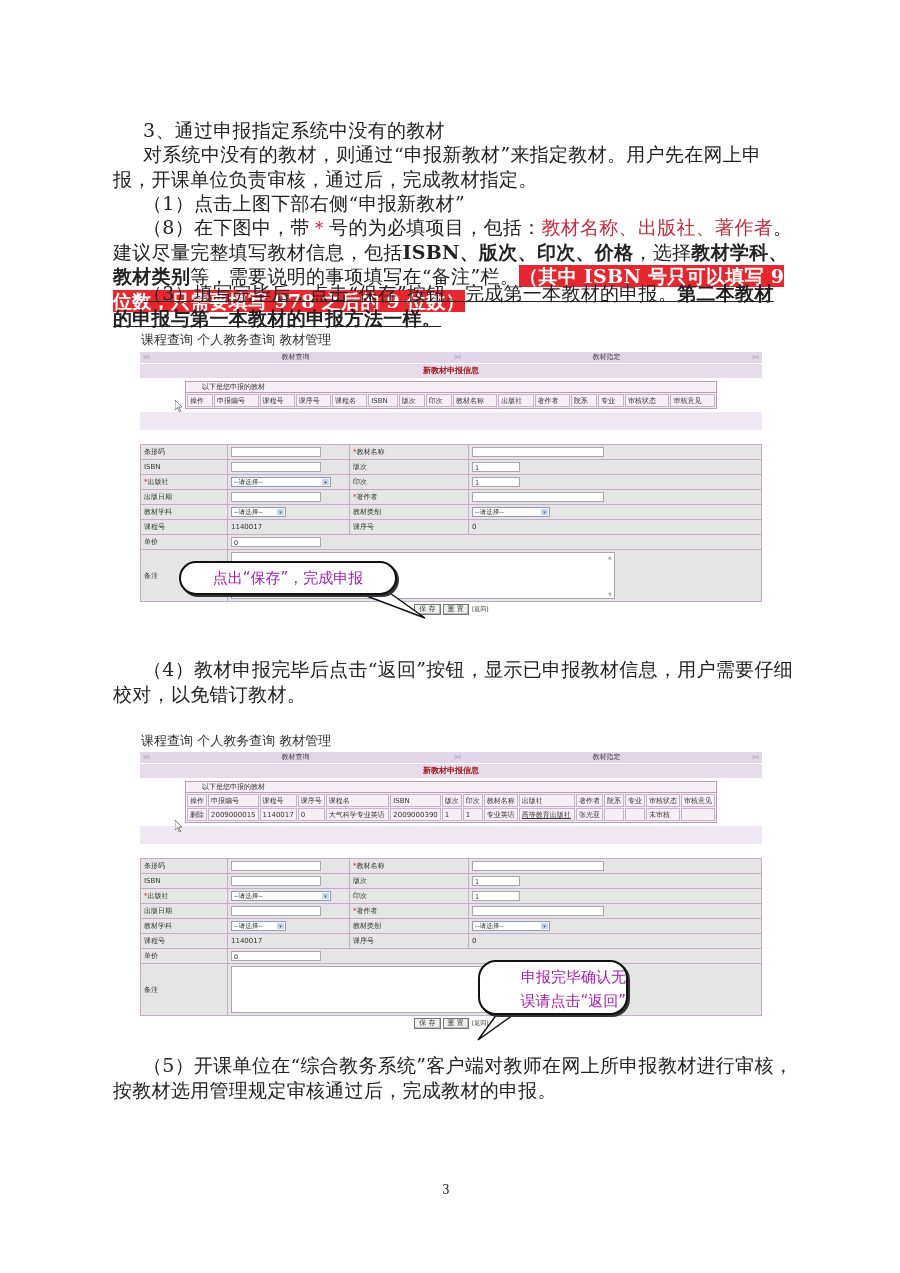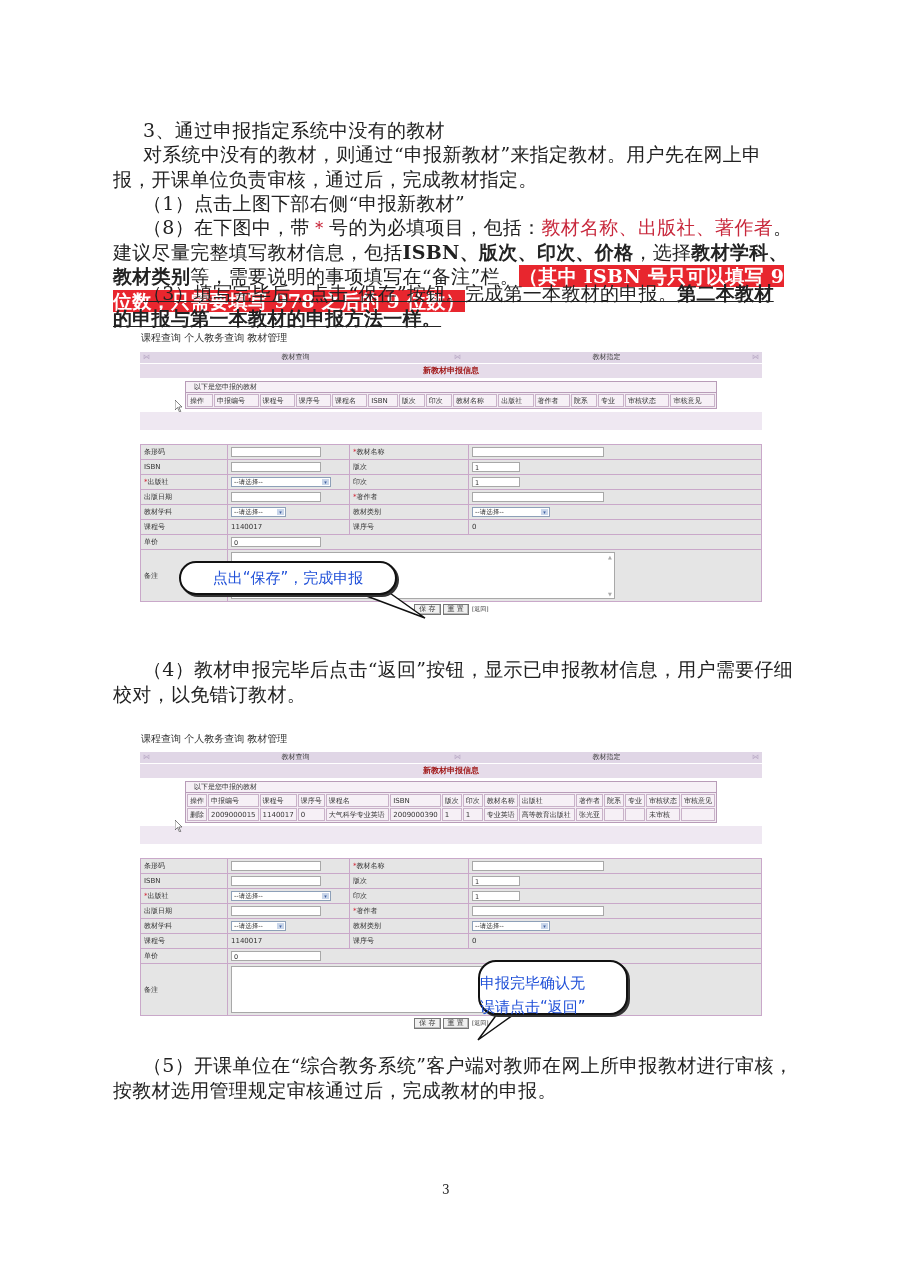--- a/index.html
+++ b/index.html
@@ -2,48 +2,48 @@
 <html><head>
 <meta charset="utf-8">
 <style>
   html,body{margin:0;padding:0;background:#fff;}
   body{width:900px;height:1273px;position:relative;overflow:hidden;font-family:"DejaVu Serif","Liberation Serif",serif;color:#222;}
   .para{position:absolute;left:113px;width:680px;font-size:19px;line-height:24.5px;letter-spacing:0.3px;}
   .indent{text-indent:30px;}
   .red{color:#c8283c;}
   .bold{font-weight:bold;}
   .hl{background:#e8262e;color:#ffffff;margin-top:32px;}
-  .crumb{position:absolute;font-family:"DejaVu Sans",sans-serif;font-size:10px;color:#333;}
+  .crumb{position:absolute;font-family:"DejaVu Sans",sans-serif;font-size:13px;color:#333;}
   .shot{position:absolute;left:140px;width:622px;font-family:"DejaVu Sans",sans-serif;font-size:7px;color:#333;}
   .tabbar{height:11px;background:#e0d6e6;display:flex;border-bottom:1px solid #fff;}
   .tab{flex:1;position:relative;text-align:center;line-height:11px;color:#444;}
   .tab .pin{position:absolute;left:3px;top:0;color:#b8a8c4;font-size:7px;}
   .tab .pin.r{left:auto;right:3px;}
   .titlebar{height:14px;background:#e6dcea;text-align:center;line-height:14px;color:#a01818;font-weight:bold;font-size:8px;}
   .listwrap{background:#fff;position:relative;padding:3px 0 3px 45px;}
   .listbox{border:1px solid #b89cb8;width:530px;background:#f3ecf3;}
-  .listcap{height:10px;line-height:10px;padding-left:8px;border-bottom:1px solid #b89cb8;background:#f6f0f6;}
+  .listcap{height:10px;line-height:10px;padding-left:16px;border-bottom:1px solid #b89cb8;background:#f6f0f6;}
   .lt{border-collapse:separate;border-spacing:1px;width:100%;}
   .lt td{border:1px solid #c9b2c9;background:#f6f0f6;height:11px;padding:0 2px;white-space:nowrap;font-size:7px;}
   .cursor{position:absolute;left:35px;width:8px;height:12px;}
   .band{height:18px;background:#efe8f2;}
   .form{border-collapse:separate;border-spacing:1px;width:622px;margin-top:14px;background:#c9a8c9;}
   .form td{background:#e5e5e5;height:14px;padding:0 3px;font-size:7px;}
   .form td.lbl{width:80px;}
   .form td.lbl2{width:115px;}
   .star{color:#d02030;}
   .inp{display:inline-block;height:10px;border:1px solid #a8a8a8;background:#fff;vertical-align:middle;font-size:6.5px;line-height:10px;padding-left:2px;box-sizing:border-box;}
   .sel{display:inline-flex;align-items:center;height:10px;border:1px solid #8ea0b8;background:#fff;font-size:6.5px;box-sizing:border-box;padding-left:2px;position:relative;}
   .sel .arrow{position:absolute;right:1px;top:1px;width:7px;height:6px;background:#c9d6ea;color:#4060a0;font-size:5px;line-height:6px;text-align:center;}
   .ta{height:45px;border:1px solid #a8a8a8;background:#fff;position:relative;margin:2px 0;}
   .ta .sb{position:absolute;right:1px;width:6px;height:6px;color:#aaa;font-size:5px;line-height:6px;text-align:center;}
   .btns{text-align:center;margin-top:2px;height:12px;}
   .btn{display:inline-block;border:1px solid #777;background:#f0f0f0;height:9px;line-height:9px;padding:0 4px;font-size:7px;margin:0 1px;box-shadow:inset -1px -1px 0 #bbb;}
   .lnk{font-size:6px;color:#333;}
-  .bubble{position:absolute;background:#fff;border:2px solid #111;border-radius:18px;color:#1d4ed8;font-family:"DejaVu Sans",sans-serif;box-shadow:2px 2px 0 #333;}
+  .bubble{position:absolute;background:#fff;border:2px solid #111;border-radius:18px;color:#a21caf;font-family:"DejaVu Sans",sans-serif;box-shadow:2px 2px 0 #333;}
   .pageno{position:absolute;left:442px;top:1183px;font-size:12px;font-family:"DejaVu Serif",serif;}
 </style>
 </head>
 <body>
 
 <div class="para indent" style="top:118px;">3、通过申报指定系统中没有的教材</div>
 <div class="para indent" style="top:142px;">对系统中没有的教材，则通过“申报新教材”来指定教材。用户先在网上申报，开课单位负责审核，通过后，完成教材指定。</div>
 <div class="para indent" style="top:191px;">（1）点击上图下部右侧“申报新教材”</div>
 <div class="para indent" style="top:215px;"><span>（8）在下图中，带</span><span class="red">＊</span><span>号的为必填项目，包括：</span><span class="red">教材名称、出版社、著作者</span><span>。建议尽量完整填写教材信息，包括</span><span class="bold">ISBN、版次、印次、价格</span><span>，选择</span><span class="bold">教材学科、教材类别</span><span>等，需要说明的事项填写在“备注”栏。</span><span class="hl bold">（其中 ISBN 号只可以填写 9 位数，只需要填写 978 之后的 9 位数）</span></div>
 <div class="para indent" style="top:281px;text-decoration:underline;"><span>（3）填写完毕后，点击“保存”按钮。完成第一本教材的申报。</span><span class="bold">第二本教材的申报与第一本教材的申报方法一样。</span></div>
@@ -211,21 +211,21 @@
         <tr>
           <td>删除</td>
           <td>2009000015</td>
           <td>1140017</td>
           <td>0</td>
           <td style="width:60px;">大气科学专业英语</td>
           <td>2009000390</td>
           <td>1</td>
           <td>1</td>
           <td>专业英语</td>
-          <td style="width:52px;">高等教育出版社</td>
+          <td style="width:52px;text-decoration:underline;">高等教育出版社</td>
           <td>张光亚</td>
           <td></td>
           <td></td>
           <td>未审核</td>
           <td></td>
         </tr>
       </tbody>
         </table>
     </div>
   </div>
@@ -294,20 +294,20 @@
   </tbody>
     </table>
   <div class="btns">
     <span class="btn">保 存</span><span class="btn">重 置</span> <span class="lnk">[返回]</span>
   </div>
 </div>
 
 <svg style="position:absolute;left:470px;top:1008px;" width="60" height="40">
     <path d="M30 2 L8 32 L50 2" fill="#fff" stroke="#111" stroke-width="1.5"></path>
   </svg>
-<div class="bubble" style="left:478px;top:960px;width:150px;height:55px;font-size:15px;text-align:left;line-height:24px;padding-top:9px;box-sizing:border-box;">
+<div class="bubble" style="left:478px;top:960px;width:150px;height:55px;font-size:15px;text-align:right;line-height:24px;padding-top:3px;box-sizing:border-box;">
   <div>申报完毕确认无</div>
   <div>误请点击“返回”</div>
 </div>
 
 <div class="para indent" style="top:1053px;">（5）开课单位在“综合教务系统”客户端对教师在网上所申报教材进行审核，按教材选用管理规定审核通过后，完成教材的申报。</div>
 
 <div class="pageno">3</div>
 
 </body></html>

